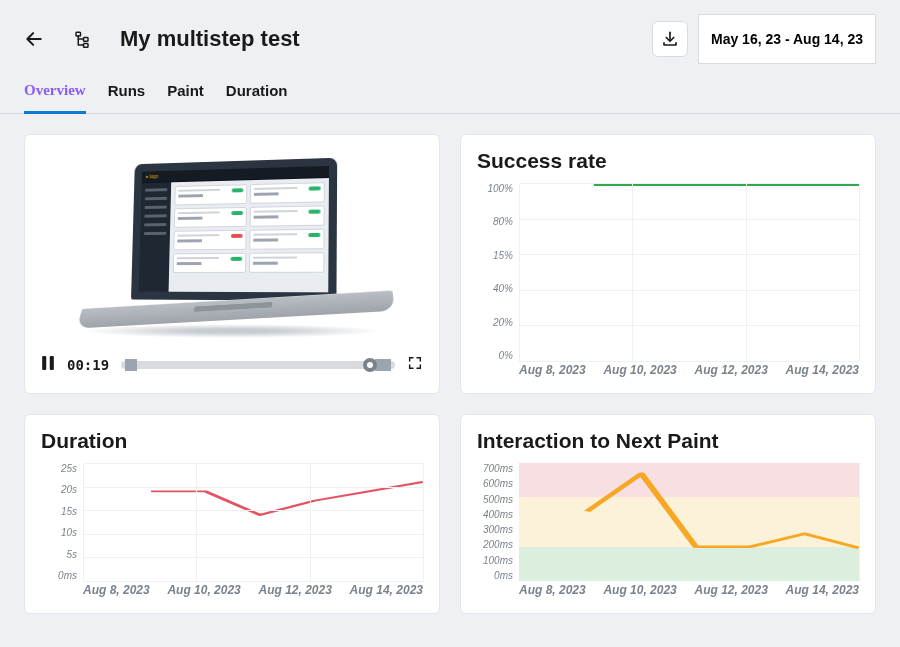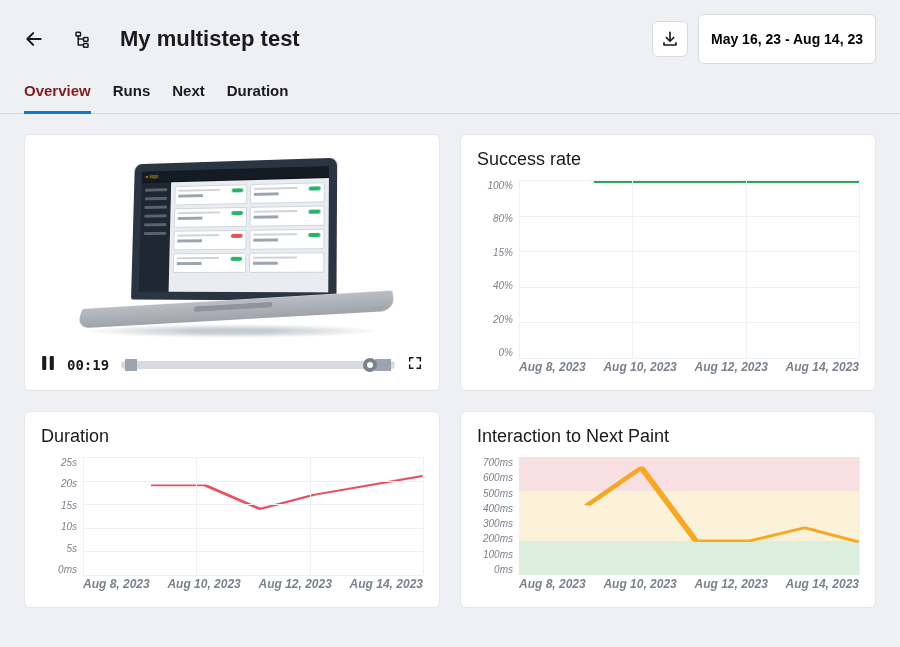--- a/index.html
+++ b/index.html
@@ -32,58 +32,59 @@
     background: #fff;
     border: 1px solid #d7dbe0;
     border-radius: 6px;
     width: 36px; height: 36px;
     display:flex;align-items:center;justify-content:center;
     cursor: pointer;
   }
   .date-btn {
     background: #fff;
     border: 1px solid #d7dbe0;
-    border-radius: 6px;
+    border-radius: 0;
     padding: 16px 12px;
     font-size: 14px;
     font-weight: 600;
     cursor: pointer;
   }
   .tabs {
     display:flex; gap: 22px;
     padding: 12px 24px 0 24px;
     border-bottom: 1px solid #d7dbe0;
   }
   .tab {
     font-size: 15px;
     font-weight: 600;
     padding-bottom: 12px;
     cursor: pointer;
     color: #1a1a1a;
   }
   .tab.active {
-    color: #7f1d1d;
+    color: #8b5cf6;
     border-bottom: 3px solid #0b7bd1;
     margin-bottom: -1px;
+    font-family: Liberation Serif, serif;
   }
   .grid {
     display: grid;
     grid-template-columns: 1fr 1fr;
     gap: 20px;
     padding: 20px 24px;
   }
   .card {
     background: #fff;
     border: 1px solid #e3e6ea;
     border-radius: 6px;
     padding: 14px 16px 10px 16px;
   }
   .card h3 {
-    font-size: 18px;
-    font-weight: 400;
+    font-size: 21px;
+    font-weight: 700;
     margin-bottom: 10px;
   }
   
   .laptop-wrap { display:flex; justify-content:center; align-items:center; height: 200px;}
   .laptop {
     width: 320px;
     perspective: 900px;
   }
   .screen {
     width: 210px;
@@ -170,21 +171,21 @@
           <path d="M4 17 V20 H20 V17"></path>
         </svg>
     </button>
     <button class="date-btn">May 16, 23 - Aug 14, 23</button>
   </div>
 </div>
 
 <div class="tabs">
   <div class="tab active">Overview</div>
   <div class="tab">Runs</div>
-  <div class="tab">Next</div>
+  <div class="tab">Paint</div>
   <div class="tab">Duration</div>
 </div>
 
 <div class="grid">
 
   <div class="card">
     <div class="laptop-wrap">
       <div class="laptop">
         <div class="screen">
           <div class="screen-hdr">● logo</div>

